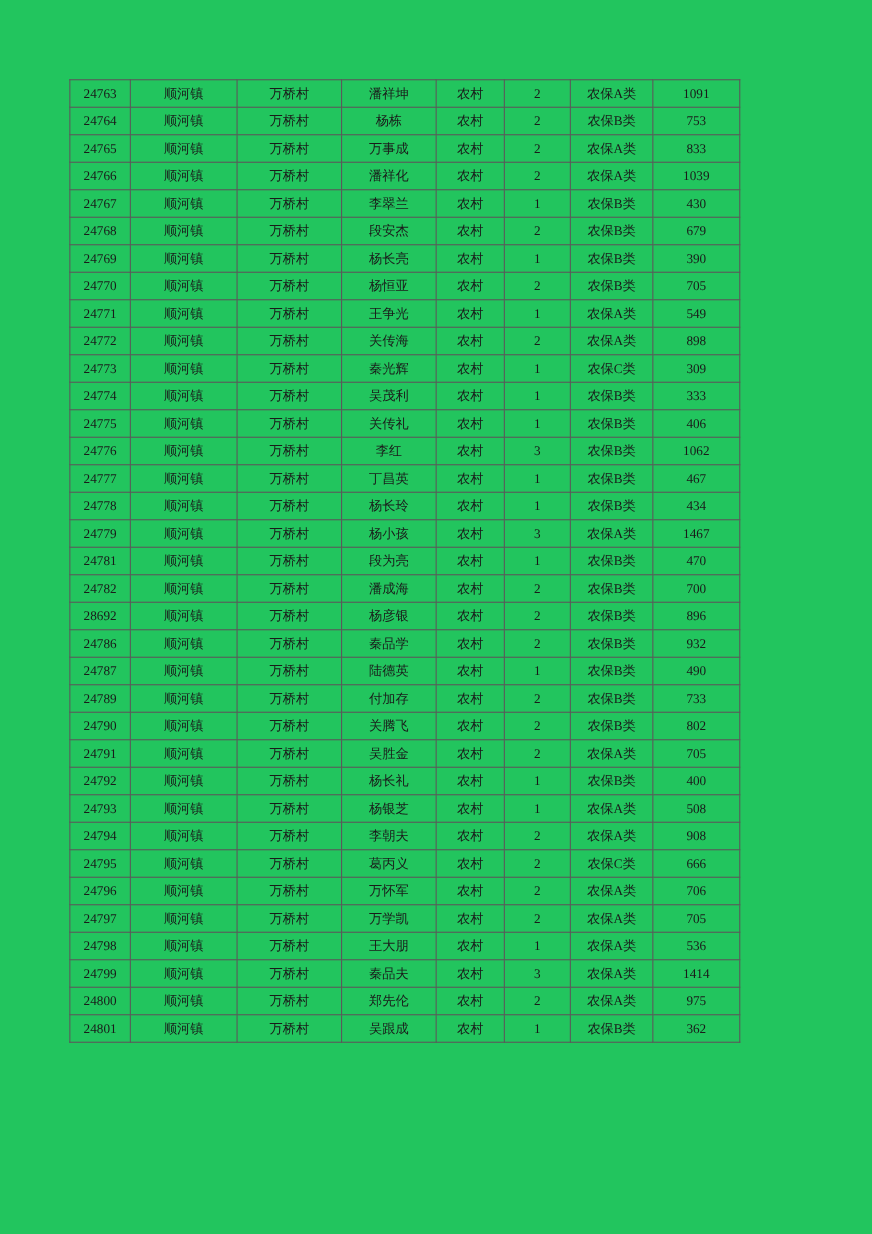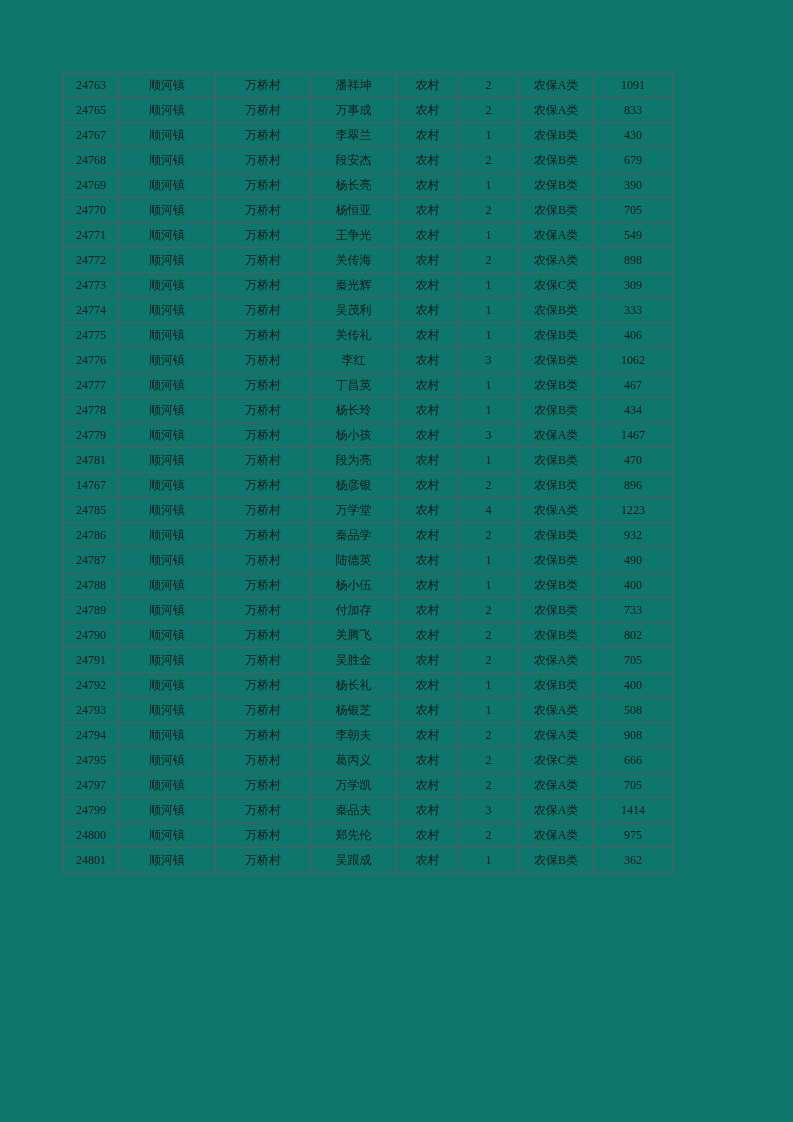--- a/index.html
+++ b/index.html
@@ -4,21 +4,21 @@
 <style>
   * { margin: 0; padding: 0; box-sizing: border-box; }
   html, body {
     background: #ffffff;
     font-family: "Liberation Serif", "DejaVu Serif", serif;
   }
   .page {
     position: relative;
     width: 793px;
     height: 1122px;
-    background: #0f766e;
+    background: #22c55e;
     overflow: hidden;
   }
   table.data-table {
     position: absolute;
     left: 63px;
     top: 72px;
     border-collapse: collapse;
     table-layout: fixed;
   }
   table.data-table td {
@@ -62,28 +62,48 @@
           <td>24763</td>
           <td>顺河镇</td>
           <td>万桥村</td>
           <td>潘祥坤</td>
           <td>农村</td>
           <td>2</td>
           <td>农保A类</td>
           <td>1091</td>
         </tr>
         <tr>
+          <td>24764</td>
+          <td>顺河镇</td>
+          <td>万桥村</td>
+          <td>杨栋</td>
+          <td>农村</td>
+          <td>2</td>
+          <td>农保B类</td>
+          <td>753</td>
+        </tr>
+        <tr>
           <td>24765</td>
           <td>顺河镇</td>
           <td>万桥村</td>
           <td>万事成</td>
           <td>农村</td>
           <td>2</td>
           <td>农保A类</td>
           <td>833</td>
+        </tr>
+        <tr>
+          <td>24766</td>
+          <td>顺河镇</td>
+          <td>万桥村</td>
+          <td>潘祥化</td>
+          <td>农村</td>
+          <td>2</td>
+          <td>农保A类</td>
+          <td>1039</td>
         </tr>
         <tr>
           <td>24767</td>
           <td>顺河镇</td>
           <td>万桥村</td>
           <td>李翠兰</td>
           <td>农村</td>
           <td>1</td>
           <td>农保B类</td>
           <td>430</td>
@@ -212,68 +232,58 @@
           <td>24781</td>
           <td>顺河镇</td>
           <td>万桥村</td>
           <td>段为亮</td>
           <td>农村</td>
           <td>1</td>
           <td>农保B类</td>
           <td>470</td>
         </tr>
         <tr>
-          <td>14767</td>
+          <td>24782</td>
+          <td>顺河镇</td>
+          <td>万桥村</td>
+          <td>潘成海</td>
+          <td>农村</td>
+          <td>2</td>
+          <td>农保B类</td>
+          <td>700</td>
+        </tr>
+        <tr>
+          <td>28692</td>
           <td>顺河镇</td>
           <td>万桥村</td>
           <td>杨彦银</td>
           <td>农村</td>
           <td>2</td>
           <td>农保B类</td>
           <td>896</td>
         </tr>
         <tr>
-          <td>24785</td>
-          <td>顺河镇</td>
-          <td>万桥村</td>
-          <td>万学堂</td>
-          <td>农村</td>
-          <td>4</td>
-          <td>农保A类</td>
-          <td>1223</td>
-        </tr>
-        <tr>
           <td>24786</td>
           <td>顺河镇</td>
           <td>万桥村</td>
           <td>秦品学</td>
           <td>农村</td>
           <td>2</td>
           <td>农保B类</td>
           <td>932</td>
         </tr>
         <tr>
           <td>24787</td>
           <td>顺河镇</td>
           <td>万桥村</td>
           <td>陆德英</td>
           <td>农村</td>
           <td>1</td>
           <td>农保B类</td>
           <td>490</td>
-        </tr>
-        <tr>
-          <td>24788</td>
-          <td>顺河镇</td>
-          <td>万桥村</td>
-          <td>杨小伍</td>
-          <td>农村</td>
-          <td>1</td>
-          <td>农保B类</td>
-          <td>400</td>
         </tr>
         <tr>
           <td>24789</td>
           <td>顺河镇</td>
           <td>万桥村</td>
           <td>付加存</td>
           <td>农村</td>
           <td>2</td>
           <td>农保B类</td>
           <td>733</td>
@@ -332,28 +342,48 @@
           <td>24795</td>
           <td>顺河镇</td>
           <td>万桥村</td>
           <td>葛丙义</td>
           <td>农村</td>
           <td>2</td>
           <td>农保C类</td>
           <td>666</td>
         </tr>
         <tr>
+          <td>24796</td>
+          <td>顺河镇</td>
+          <td>万桥村</td>
+          <td>万怀军</td>
+          <td>农村</td>
+          <td>2</td>
+          <td>农保A类</td>
+          <td>706</td>
+        </tr>
+        <tr>
           <td>24797</td>
           <td>顺河镇</td>
           <td>万桥村</td>
           <td>万学凯</td>
           <td>农村</td>
           <td>2</td>
           <td>农保A类</td>
           <td>705</td>
+        </tr>
+        <tr>
+          <td>24798</td>
+          <td>顺河镇</td>
+          <td>万桥村</td>
+          <td>王大朋</td>
+          <td>农村</td>
+          <td>1</td>
+          <td>农保A类</td>
+          <td>536</td>
         </tr>
         <tr>
           <td>24799</td>
           <td>顺河镇</td>
           <td>万桥村</td>
           <td>秦品夫</td>
           <td>农村</td>
           <td>3</td>
           <td>农保A类</td>
           <td>1414</td>

